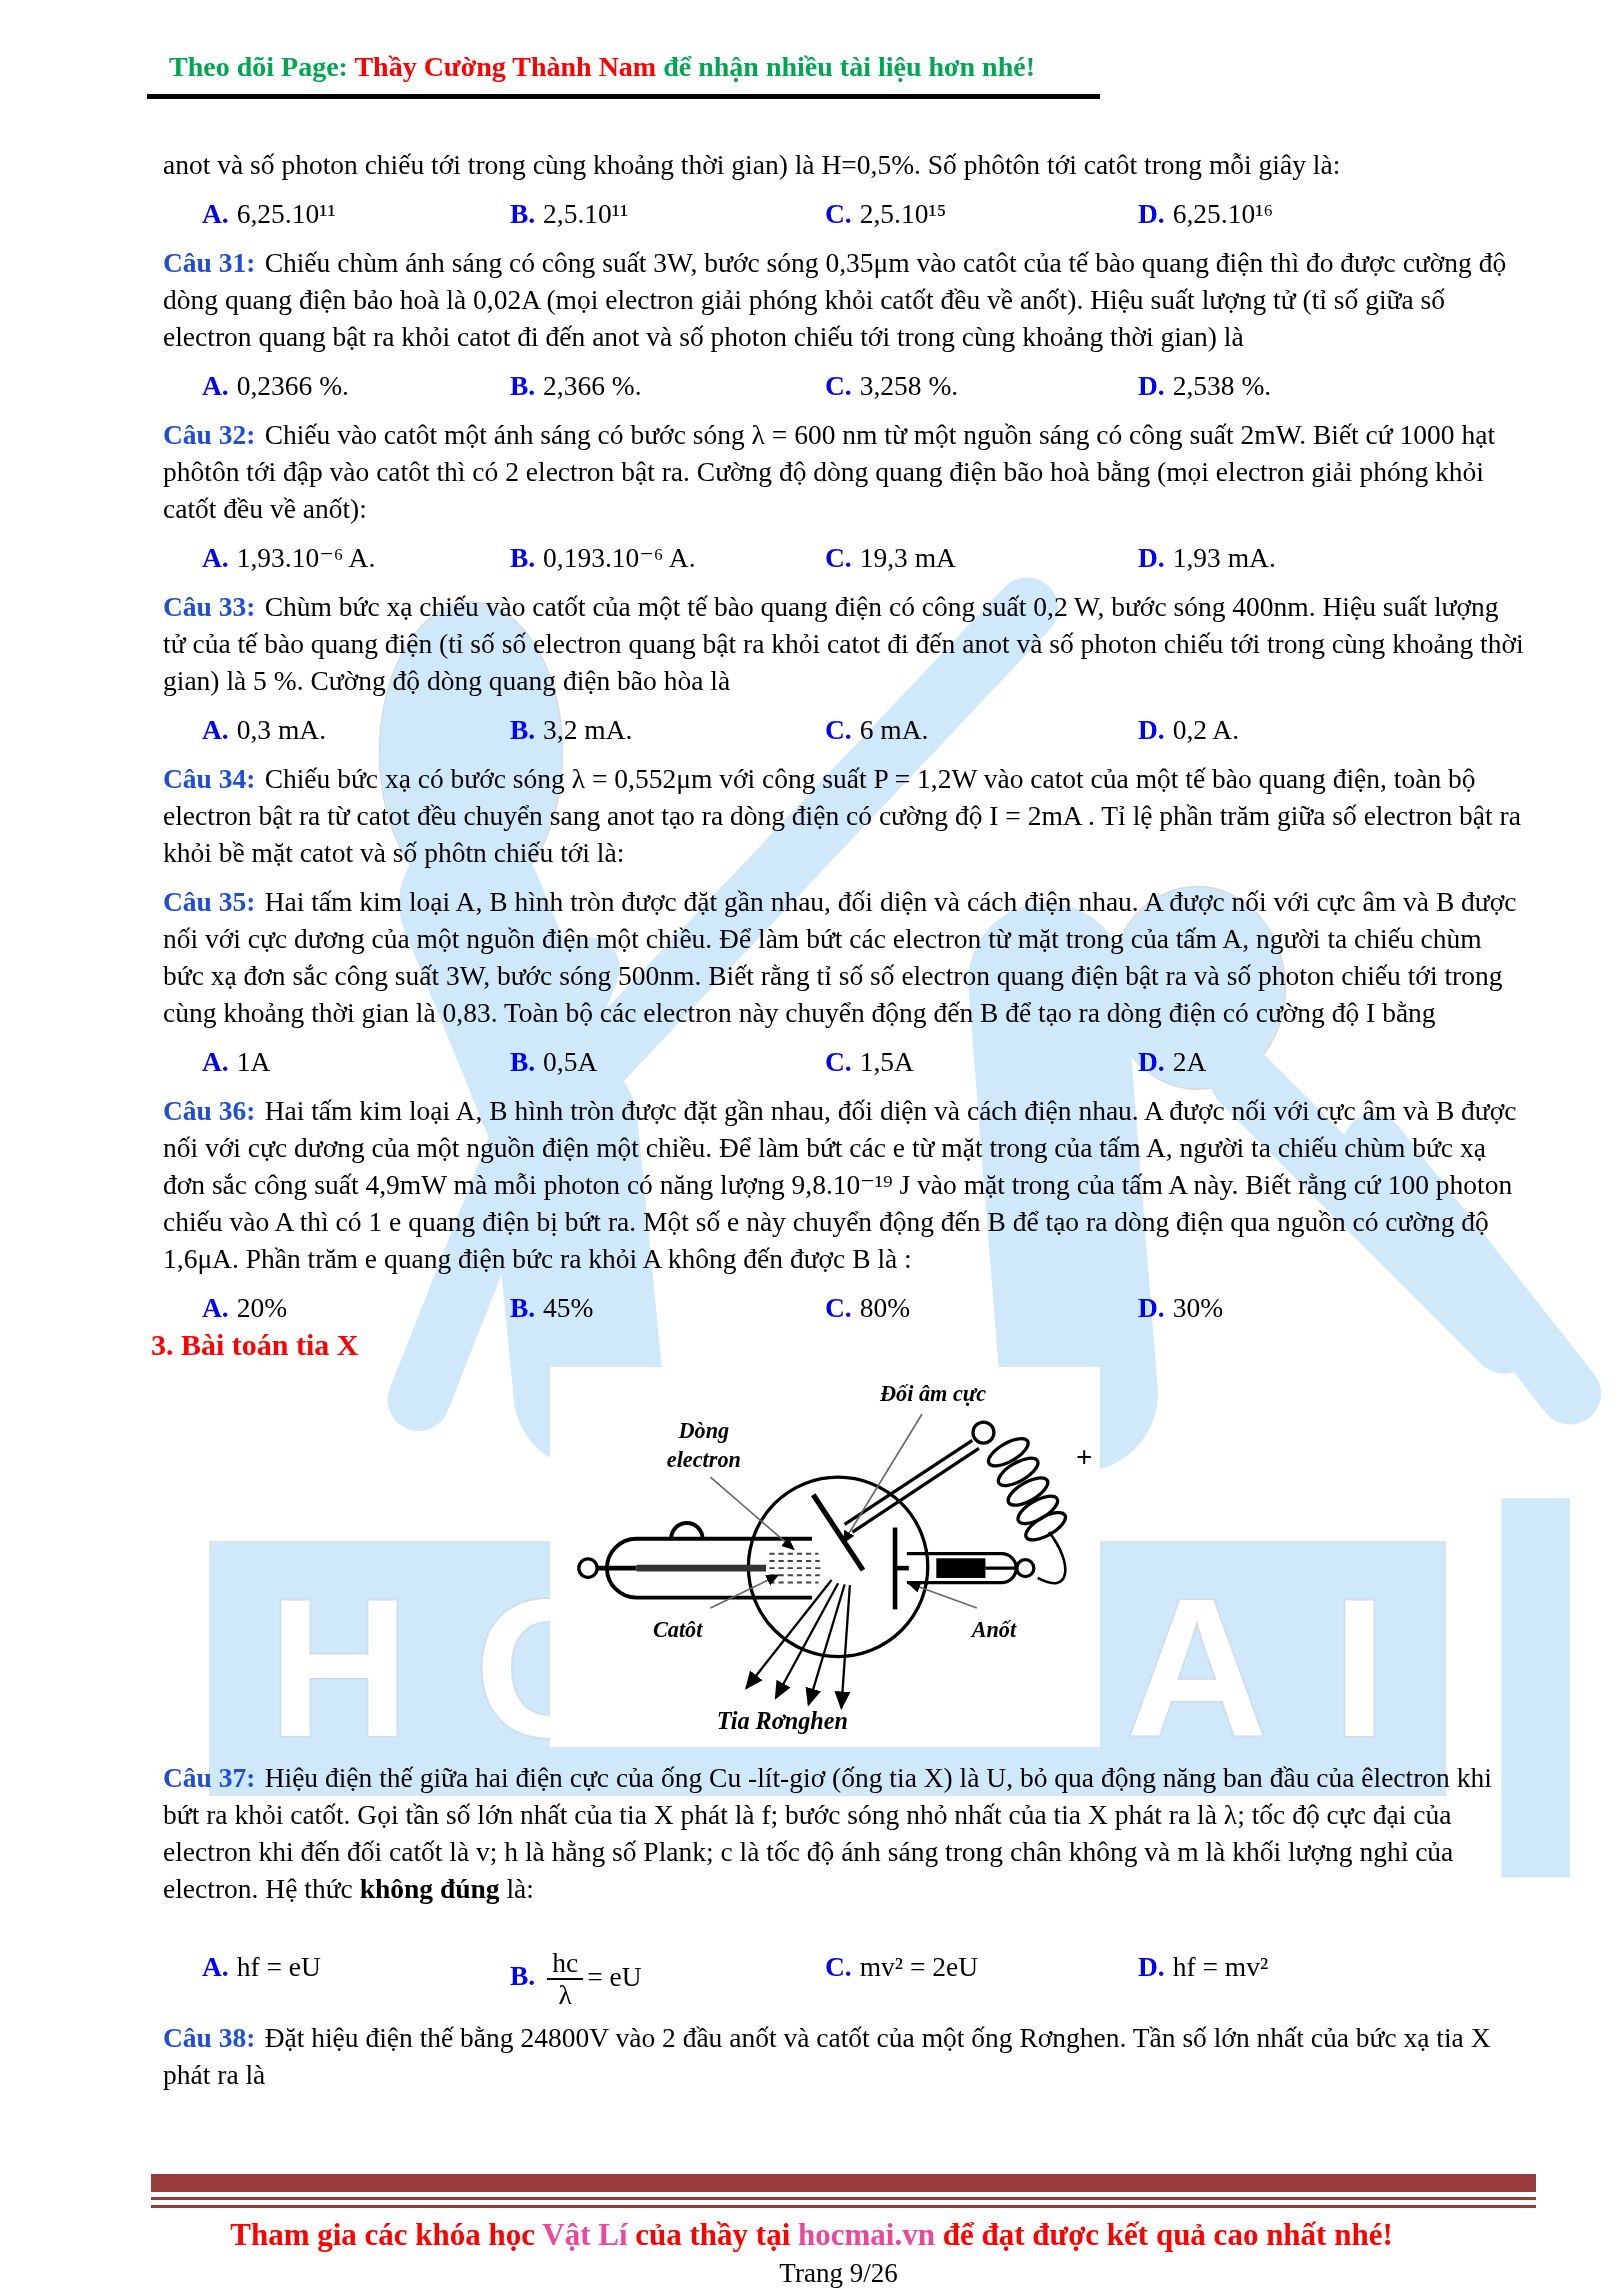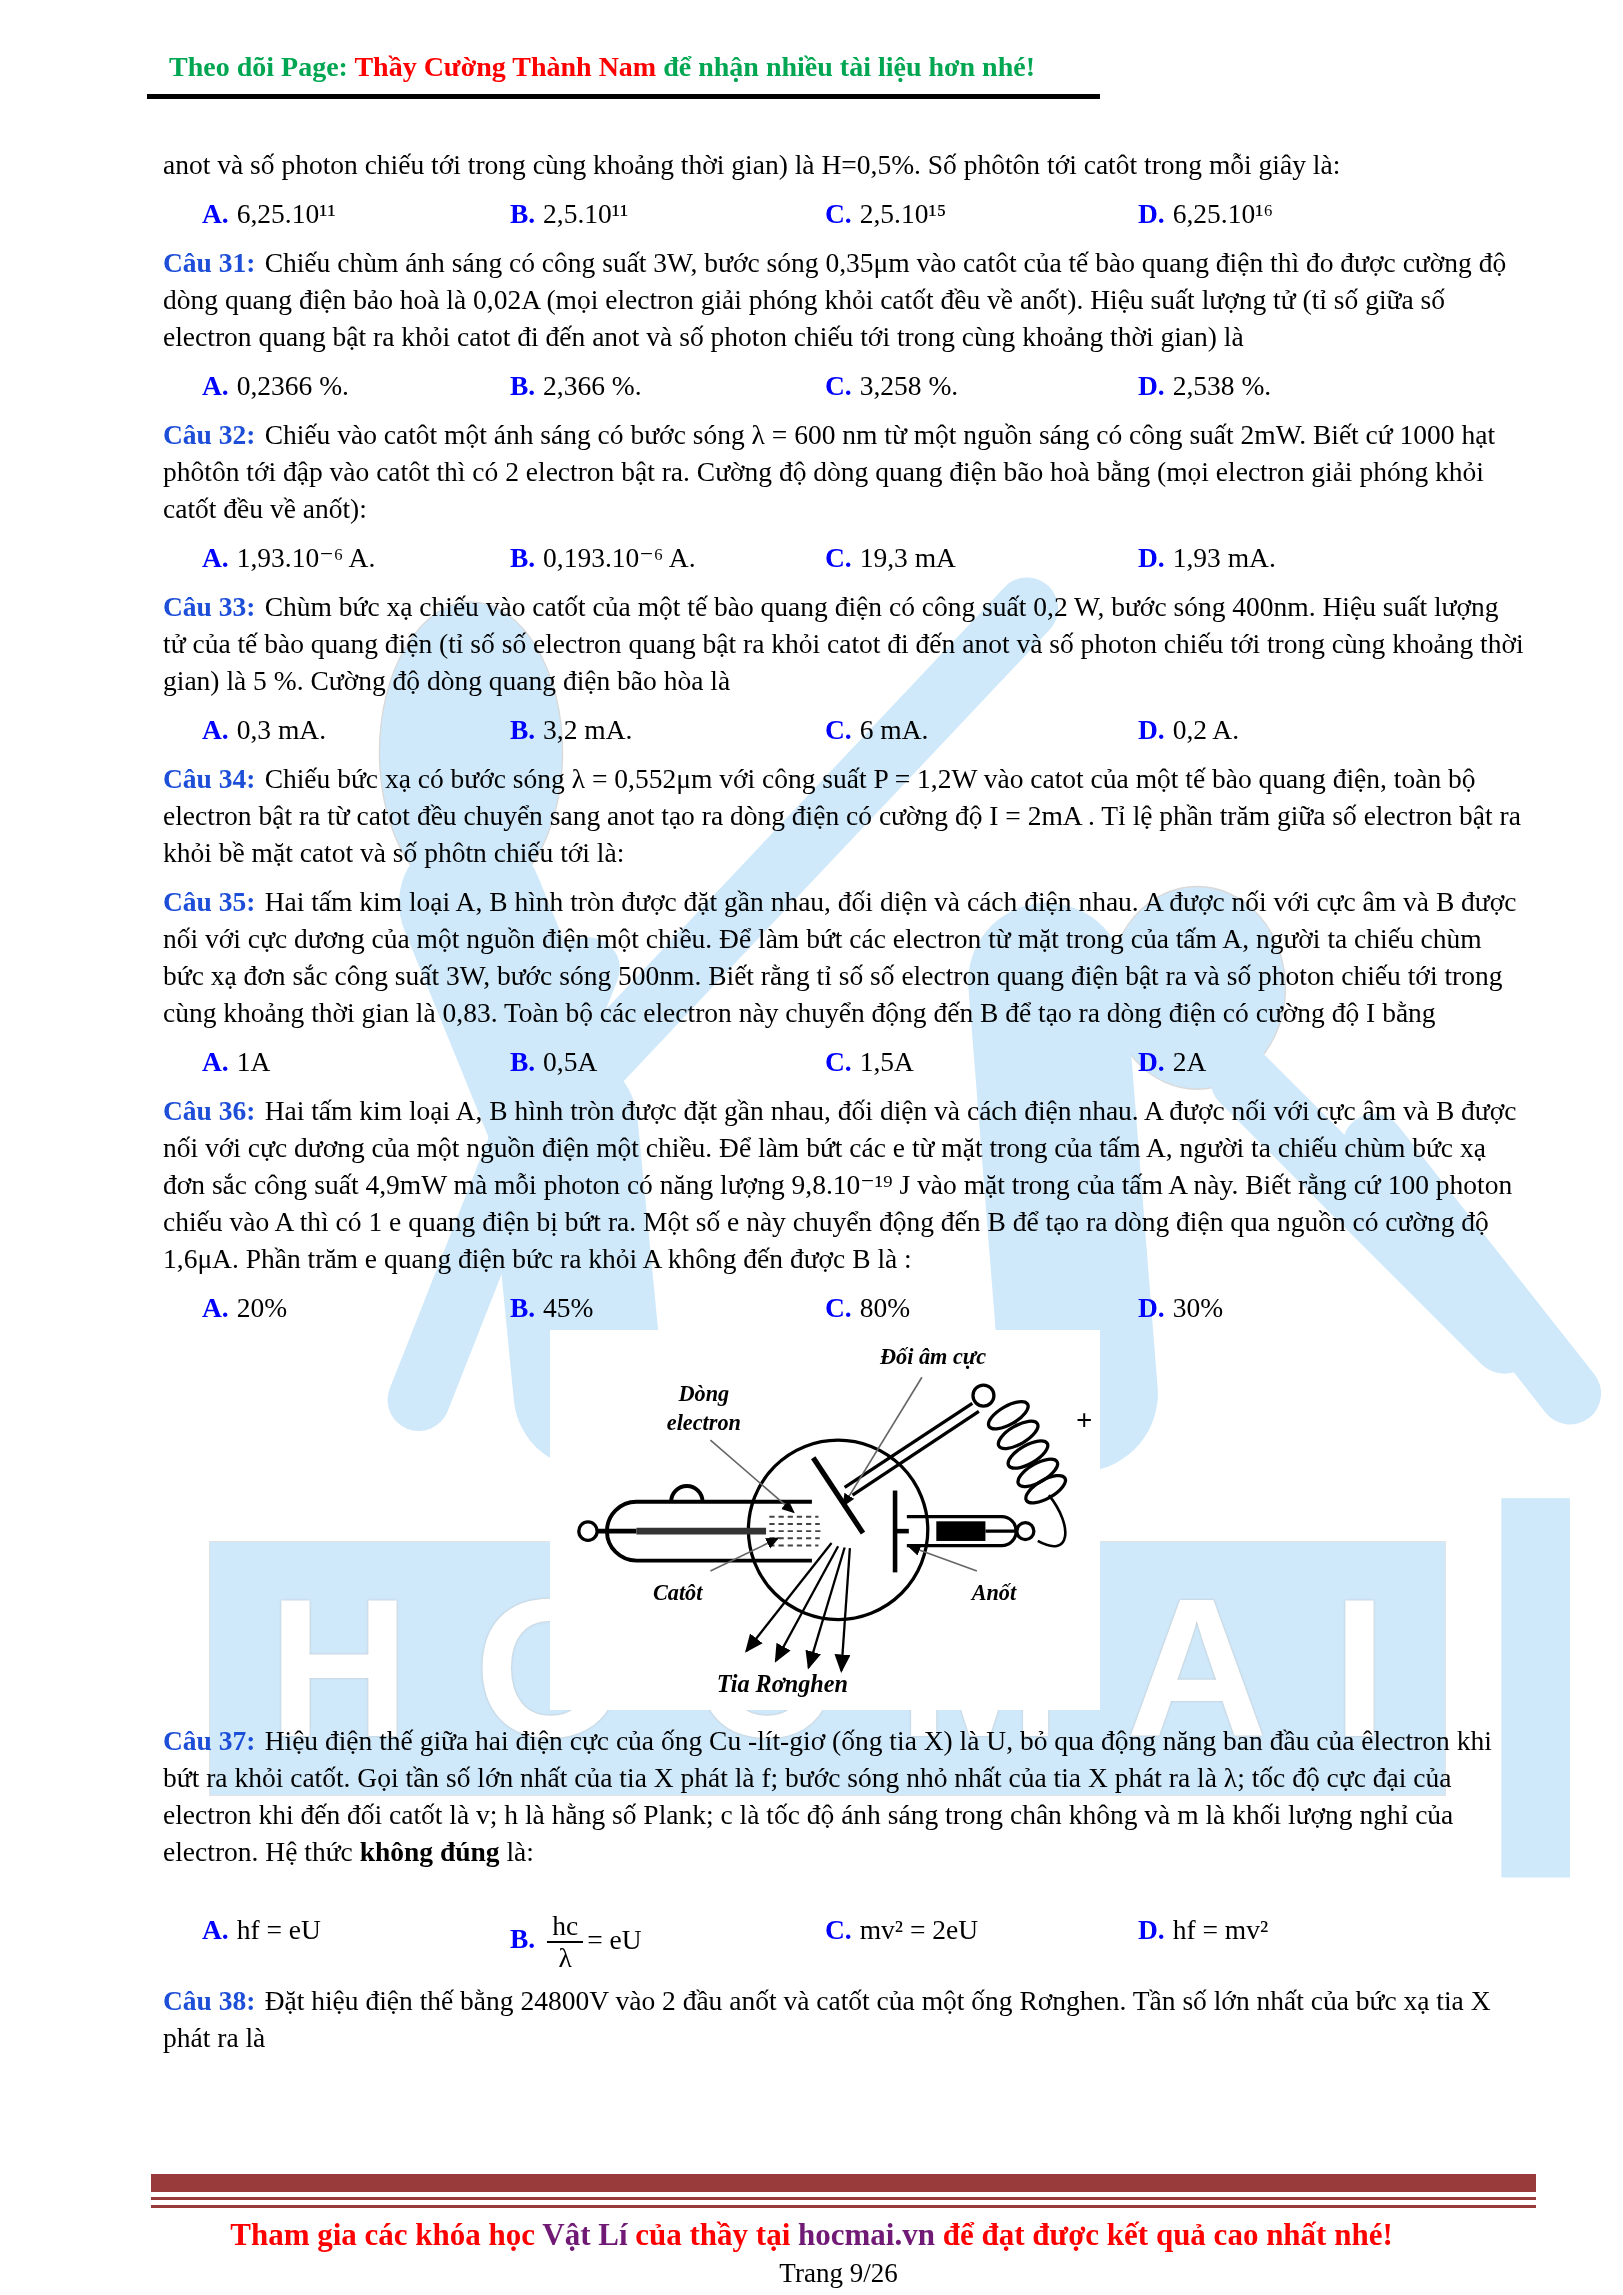--- a/index.html
+++ b/index.html
@@ -35,21 +35,21 @@
   .frac .den{display:block;}
   .section-heading{margin:0;color:#ff0000;font-weight:bold;font-size:30px;line-height:37px;}
   .diagram{position:relative;margin:3.9px 0 0 399px;width:550px;height:380px;background:#ffffff;}
   .dlabel{font-family:"Liberation Serif","DejaVu Serif",serif;font-weight:bold;font-style:italic;}
   
   .ftr-bar{position:absolute;left:151px;top:2174px;width:1385px;height:18.3px;background:#9a3b3b;}
   .ftr-line1{position:absolute;left:151px;top:2197px;width:1385px;height:3.3px;background:#9a3b3b;}
   .ftr-line2{position:absolute;left:151px;top:2205px;width:1385px;height:2.6px;background:#9a3b3b;}
   .ftr-note{position:absolute;left:0;top:2217px;width:1623px;text-align:center;font-weight:bold;
             font-size:31px;color:#ff0000;}
-  .ftr-blue{color:#701a75;}
+  .ftr-blue{color:#ec4899;}
   .page-num{position:absolute;left:0;top:2258px;width:1623px;text-align:center;font-size:27px;color:#000;margin-left:27px;}
 </style>
 </head>
 <body>
 
 <div class="page">
 
   <div class="wm-layer">
     <svg width="1623" height="2295" viewBox="0 0 2481 3508">
       <g fill="#cfe9fb" stroke="#d9d9d9" stroke-width="2">
@@ -143,20 +143,21 @@
       <div class="qblock">
         <p class="qtext"><span class="qlabel">Câu 36:</span><span>Hai tấm kim loại A, B hình tròn được đặt gần nhau, đối diện và cách điện nhau. A được nối với cực âm và B được nối với cực dương của một nguồn điện một chiều. Để làm bứt các e từ mặt trong của tấm A, người ta chiếu chùm bức xạ đơn sắc công suất 4,9mW mà mỗi photon có năng lượng 9,8.10⁻¹⁹ J vào mặt trong của tấm A này. Biết rằng cứ 100 photon chiếu vào A thì có 1 e quang điện bị bứt ra. Một số e này chuyển động đến B để tạo ra dòng điện qua nguồn có cường độ 1,6μA. Phần trăm e quang điện bức ra khỏi A không đến được B là :</span></p>
         <div class="opts">
           <span class="opt" style="left:51px"><b class="ol">A.</b><span>20%</span></span>
           <span class="opt" style="left:359px"><b class="ol">B.</b><span>45%</span></span>
           <span class="opt" style="left:674px"><b class="ol">C.</b><span>80%</span></span>
           <span class="opt" style="left:987px"><b class="ol">D.</b><span>30%</span></span>
         </div>
       </div>
 
+      <p class="section-heading">3. Bài toán tia X</p>
 
       <div class="diagram">
         <svg width="550" height="380" viewBox="0 0 840 580" style="font-size:42px">
           <defs>
             <marker id="ah" markerWidth="10" markerHeight="10" refX="7" refY="3.5" orient="auto">
               <path d="M0,0 L8,3.5 L0,7 z" fill="#000"></path>
             </marker>
           </defs>
 
           <circle cx="440" cy="305" r="137" fill="#ffffff" stroke="#000" stroke-width="5"></circle>

